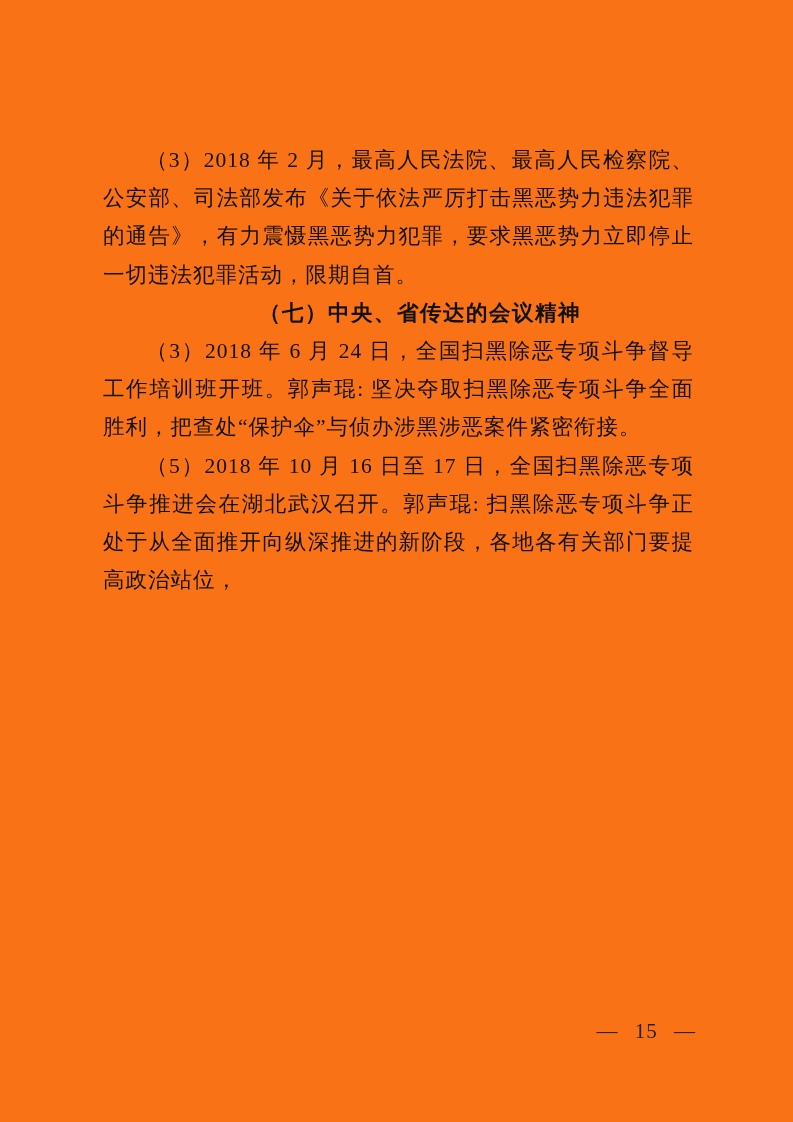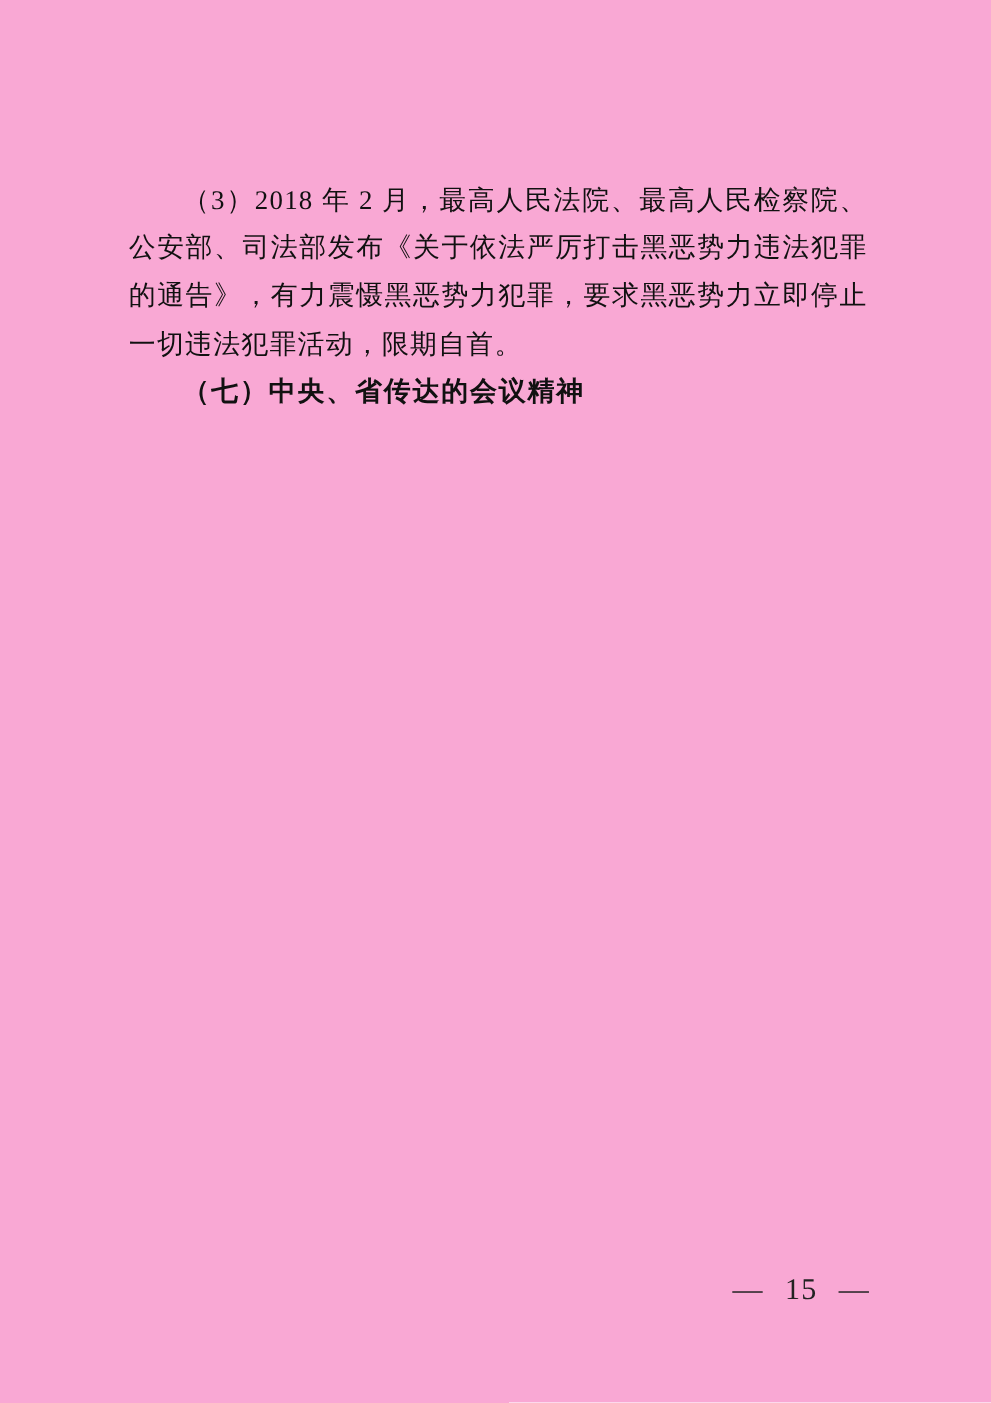--- a/index.html
+++ b/index.html
@@ -4,21 +4,21 @@
 <style>
   html, body {
     margin: 0;
     padding: 0;
     background: #ffffff;
   }
   .page {
     position: relative;
     width: 793px;
     height: 1122px;
-    background: #f9a8d4;
+    background: #f97316;
     overflow: hidden;
     font-family: "Liberation Serif", "DejaVu Serif", serif;
     color: #111111;
   }
   .text-block {
     position: absolute;
     left: 103px;
     top: 141px;
     width: 591px;
   }
@@ -27,36 +27,38 @@
     font-size: 21.5px;
     line-height: 38.2px;
     text-align: justify;
     text-justify: inter-ideograph;
     text-indent: 2em;
     letter-spacing: 1px;
     word-break: break-all;
   }
   .para.heading {
     font-weight: bold;
-    text-align: left;
+    text-align: center;
     letter-spacing: 1.5px;
   }
   .page-number {
     position: absolute;
     top: 1019px;
     right: 97px;
-    font-size: 24px;
+    font-size: 21px;
     letter-spacing: 1px;
     word-spacing: 10px;
     color: #222222;
     white-space: nowrap;
   }
 </style>
 </head>
 <body>
 
 <div class="page">
   <div class="text-block">
     <p class="para">（3）2018 年 2 月，最高人民法院、最高人民检察院、公安部、司法部发布《关于依法严厉打击黑恶势力违法犯罪的通告》，有力震慑黑恶势力犯罪，要求黑恶势力立即停止一切违法犯罪活动，限期自首。</p>
     <p class="para heading">（七）中央、省传达的会议精神</p>
+    <p class="para">（3）2018 年 6 月 24 日，全国扫黑除恶专项斗争督导工作培训班开班。郭声琨: 坚决夺取扫黑除恶专项斗争全面胜利，把查处“保护伞”与侦办涉黑涉恶案件紧密衔接。</p>
+    <p class="para">（5）2018 年 10 月 16 日至 17 日，全国扫黑除恶专项斗争推进会在湖北武汉召开。郭声琨: 扫黑除恶专项斗争正处于从全面推开向纵深推进的新阶段，各地各有关部门要提高政治站位，</p>
   </div>
   <div class="page-number">— 15 —</div>
 </div>
 
 </body></html>

